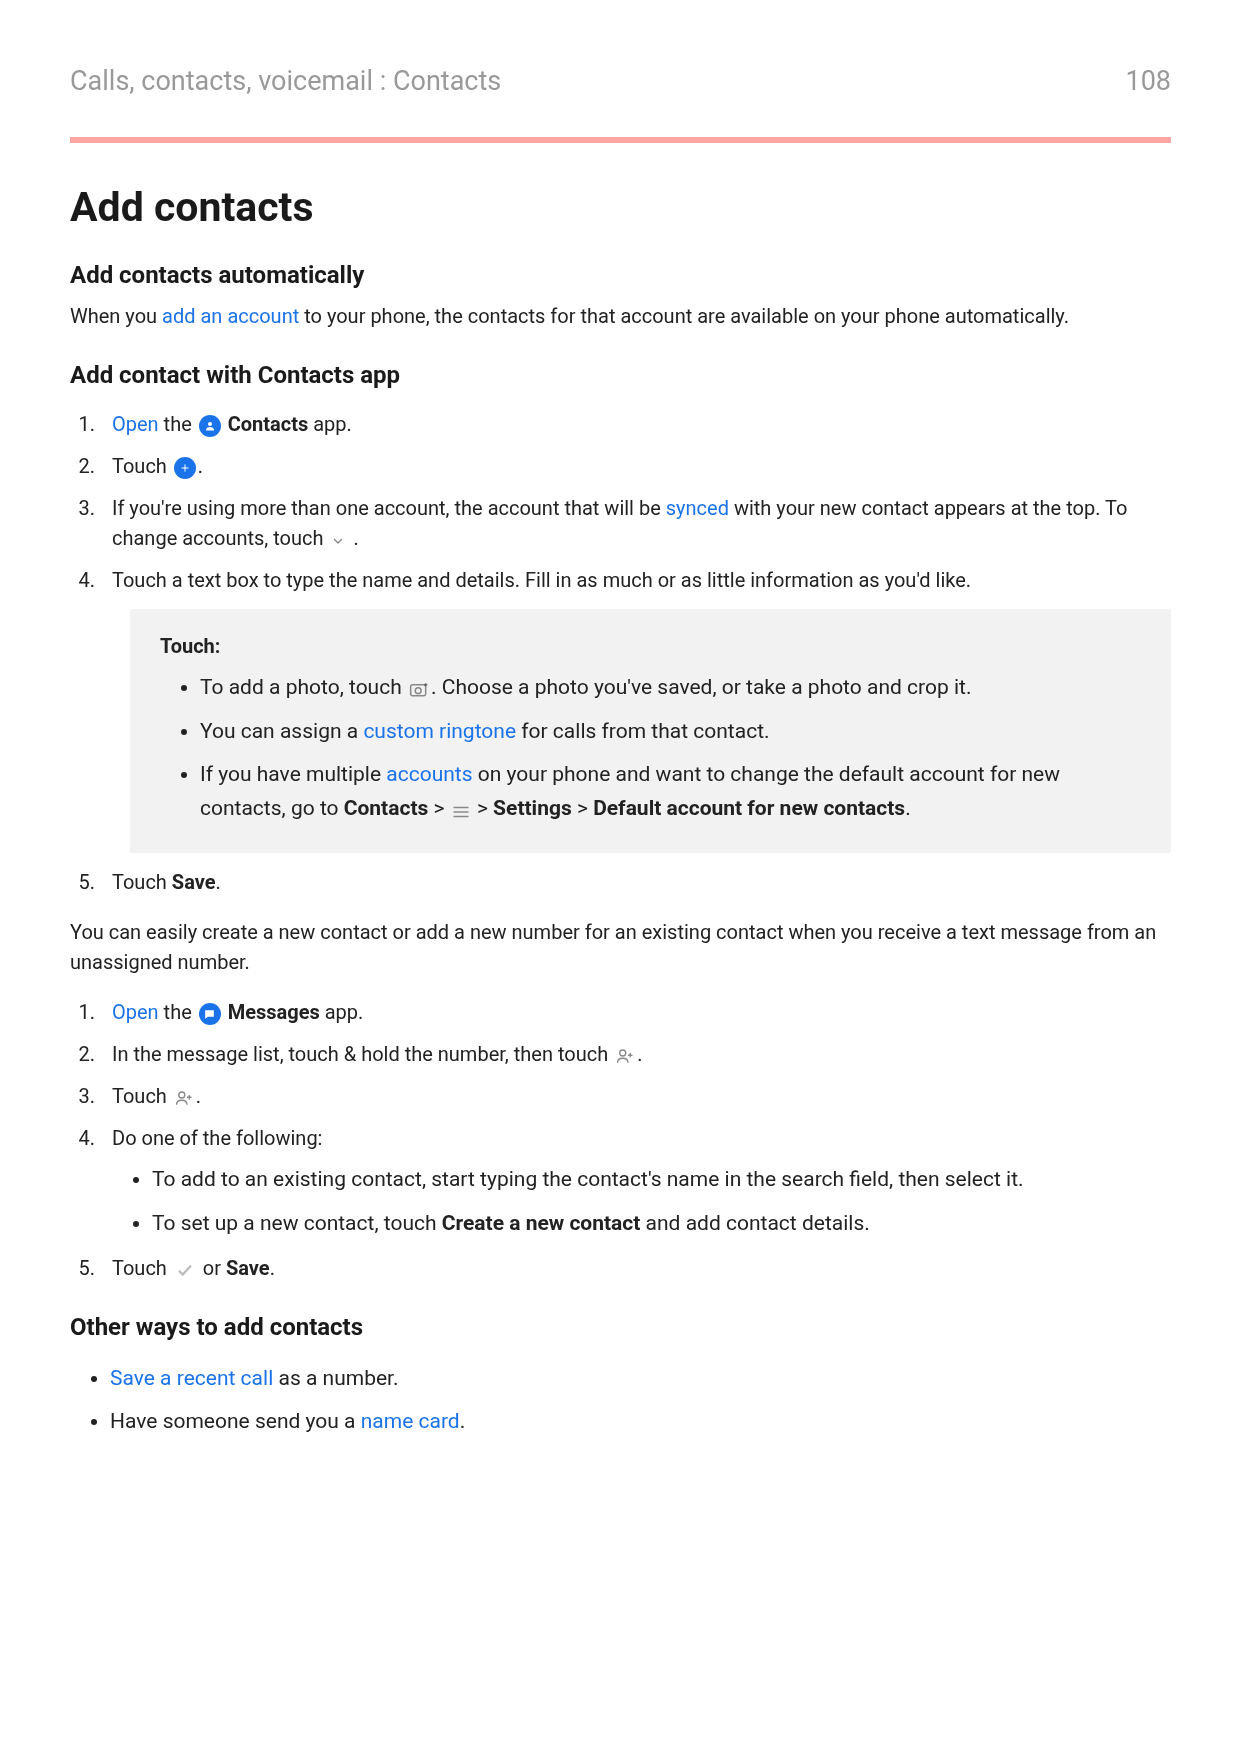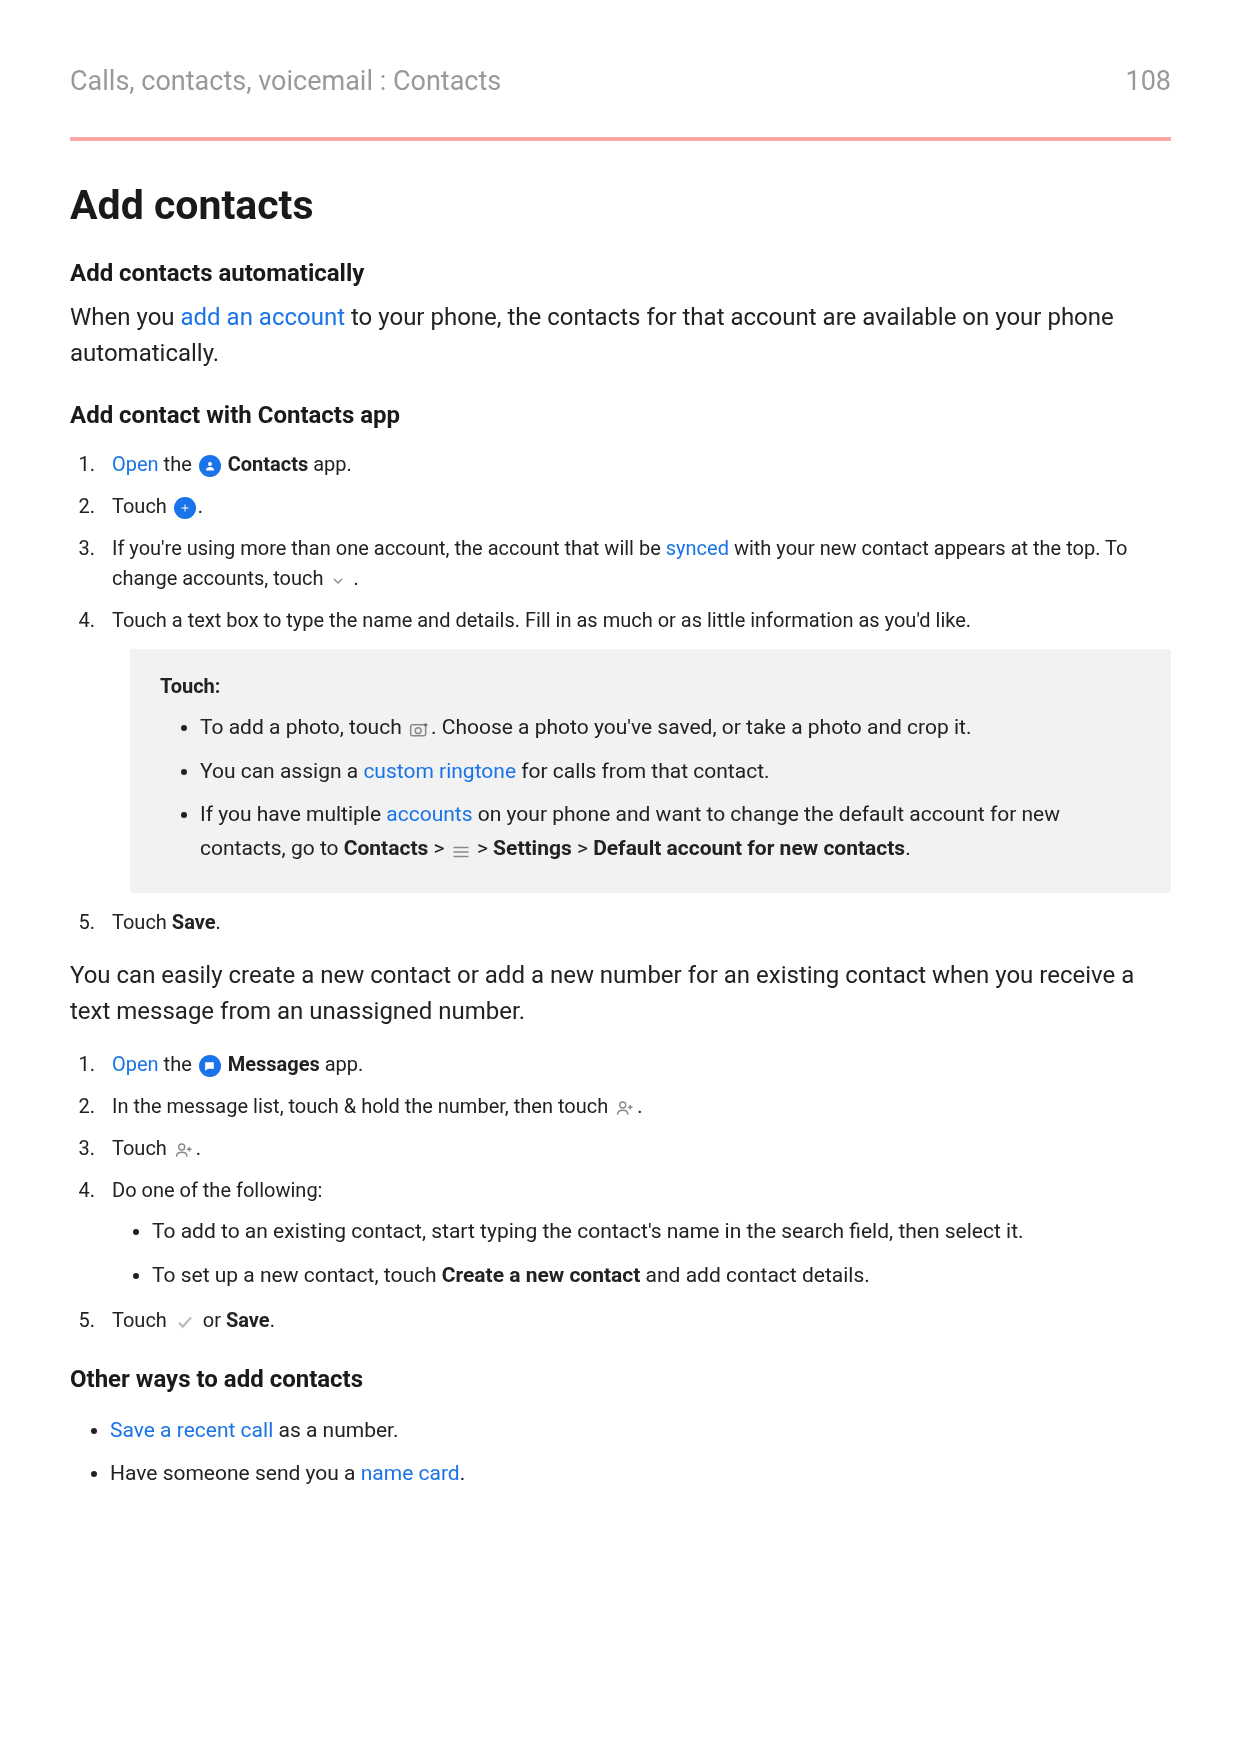--- a/index.html
+++ b/index.html
@@ -16,40 +16,40 @@
     padding: 65px 70px 80px 70px;
     position: relative;
   }
   .header {
     display: flex;
     justify-content: space-between;
     align-items: baseline;
     font-size: 27px;
     color: #999;
     padding-bottom: 40px;
-    border-bottom: 4px solid #fca5a5;
+    border-bottom: 6px solid #fca5a5;
     margin-bottom: 40px;
   }
   .page-num {
     color: #999;
   }
   h1 {
     font-size: 41px;
     font-weight: 700;
     margin: 0 0 28px 0;
     color: #1a1a1a;
   }
   h2 {
     font-size: 24px;
     font-weight: 700;
     margin: 30px 0 12px 0;
     color: #1a1a1a;
   }
   p {
-    font-size: 24px;
+    font-size: 20px;
     line-height: 1.5;
     margin: 6px 0 16px 0;
   }
   a, .link {
     color: #1a73e8;
     text-decoration: none;
   }
   b, strong {
     font-weight: 700;
   }

